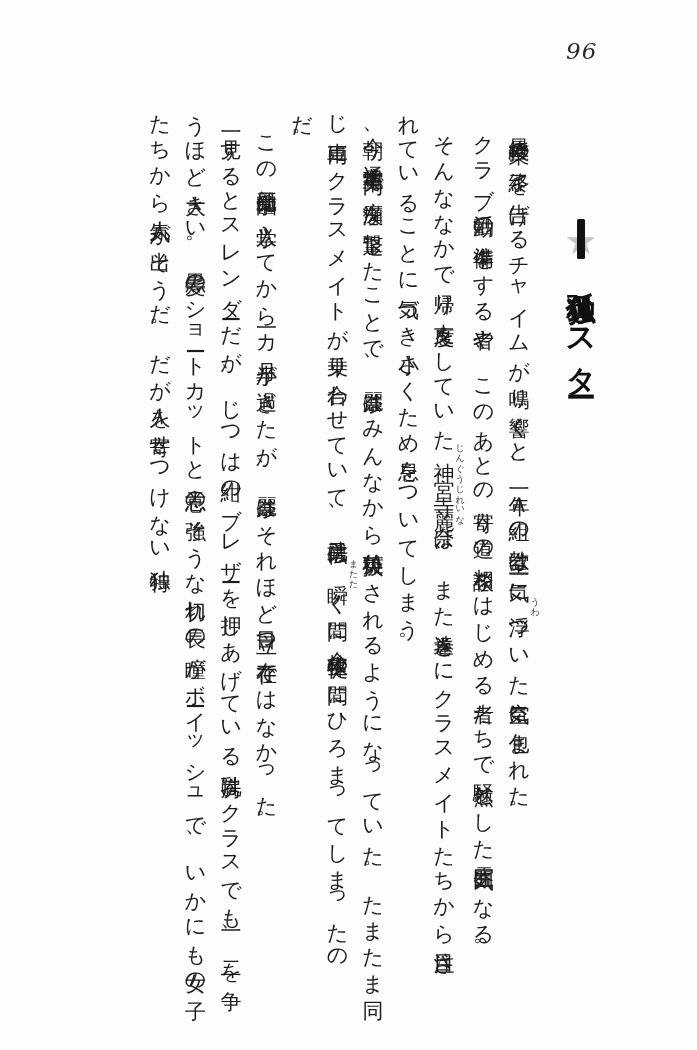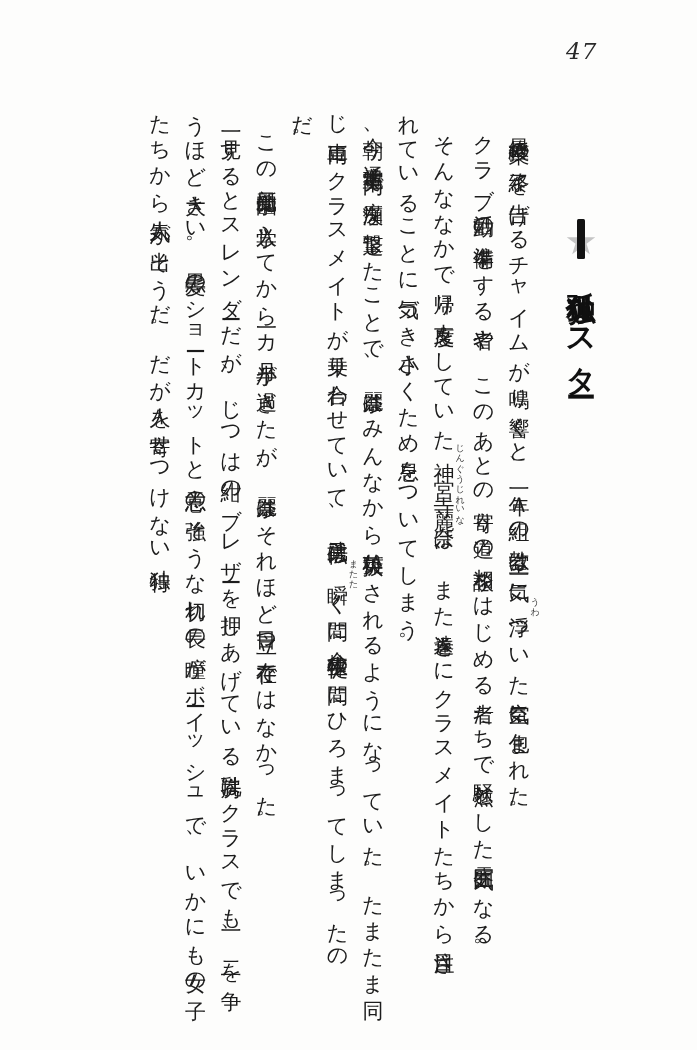--- a/index.html
+++ b/index.html
@@ -69,21 +69,21 @@
     font-size: 9px;
     letter-spacing: 0;
     color: #333;
   }
 </style>
 </head>
 <body>
 
 <div class="page">
 
-  <div class="page-number">47</div>
+  <div class="page-number">96</div>
 
   <div class="text-block">
 
     <div class="chapter-title">
       <span class="star">
         <svg width="34" height="46" viewBox="0 0 34 46" xmlns="http://www.w3.org/2000/svg" aria-hidden="true">
           <polygon points="17,11 20.41,21.31 31.27,21.36 22.52,27.79 25.82,38.14 17,31.8 8.18,38.14 11.48,27.79 2.73,21.36 13.59,21.31" fill="#c4c4c4"></polygon>
           <rect x="13" y="3" width="8" height="40" rx="1.5" fill="#121212"></rect>
         </svg>
       </span><span class="title-text">孤独なスター</span>

